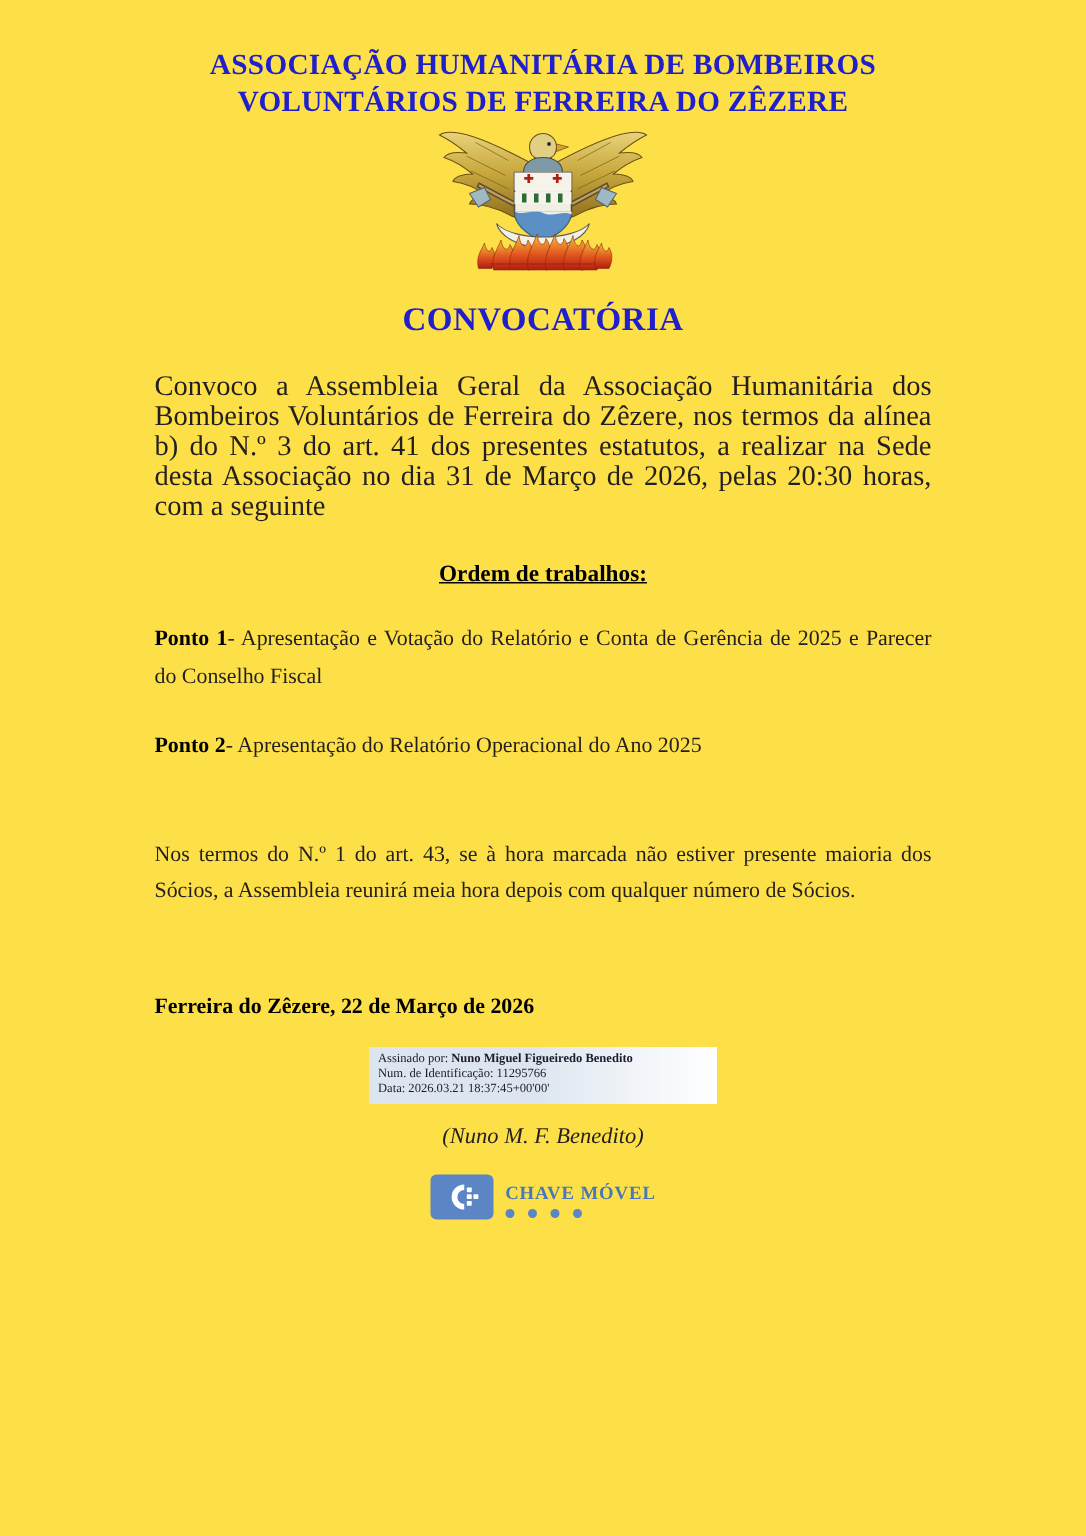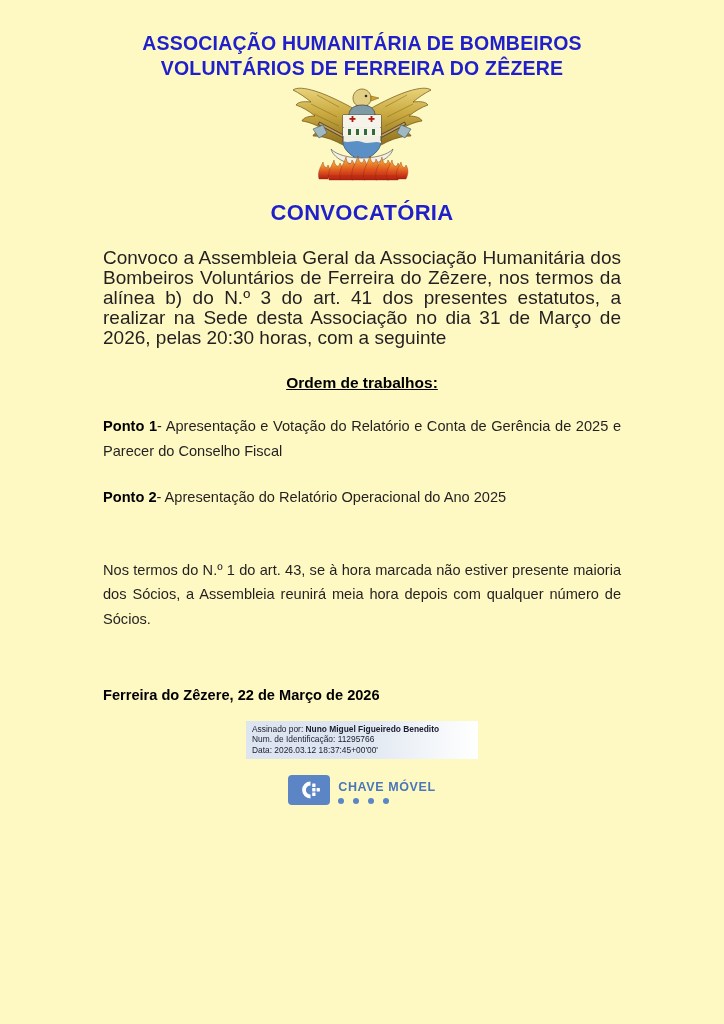--- a/index.html
+++ b/index.html
@@ -13,22 +13,23 @@
     position: relative;
     font-family: "Liberation Sans", sans-serif;
     color: #000000;
     overflow: hidden;
   }
 
   .page {
     position: relative;
     width: 724px;
     height: 1024px;
-    background: #fef9c3;
+    background: #fde047;
     box-sizing: border-box;
+    font-family: Liberation Serif, serif;
   }
 
   
   .org-header {
     text-align: center;
     padding-top: 31px;
     color: #1F1FCC;
     font-weight: bold;
     font-size: 19.5px;
     line-height: 25px;
@@ -294,23 +295,24 @@
     <p class="point"><b>Ponto 2</b><span>- Apresentação do Relatório Operacional do Ano 2025</span></p>
 
 
     <p class="closing">Nos termos do N.º 1 do art. 43, se à hora marcada não estiver presente maioria dos Sócios, a Assembleia reunirá meia hora depois com qualquer número de Sócios.</p>
 
     <div class="sign-place">Ferreira do Zêzere, 22 de Março de 2026</div>
 
     <div class="esign-stamp">
       <div class="l1"><span>Assinado por:</span>&nbsp;<b>Nuno Miguel Figueiredo Benedito</b></div>
       <div>Num. de Identificação: 11295766</div>
-      <div>Data: 2026.03.12 18:37:45+00'00'</div>
+      <div>Data: 2026.03.21 18:37:45+00'00'</div>
     </div>
 
+    <div class="sign-name">(Nuno M. F. Benedito)</div>
 
     <div class="cmd-wrap">
       <div class="cmd-logo">
         <div class="cmd-badge">
           <svg width="26" height="20" viewBox="0 0 26 20">
             <path d="M14.5 1.6 A8.4 8.4 0 1 0 14.5 18.4 L14.5 14.6 A4.6 4.6 0 1 1 14.5 5.4 Z" fill="#ffffff"></path>
             <rect x="16.2" y="8.1" width="3.3" height="3.3" rx="0.5" fill="#ffffff"></rect>
             <rect x="20.6" y="8.1" width="3.3" height="3.3" rx="0.5" fill="#ffffff"></rect>
             <rect x="16.2" y="3.6" width="3.3" height="3.3" rx="0.5" fill="#ffffff"></rect>
             <rect x="16.2" y="12.6" width="3.3" height="3.3" rx="0.5" fill="#ffffff"></rect>

